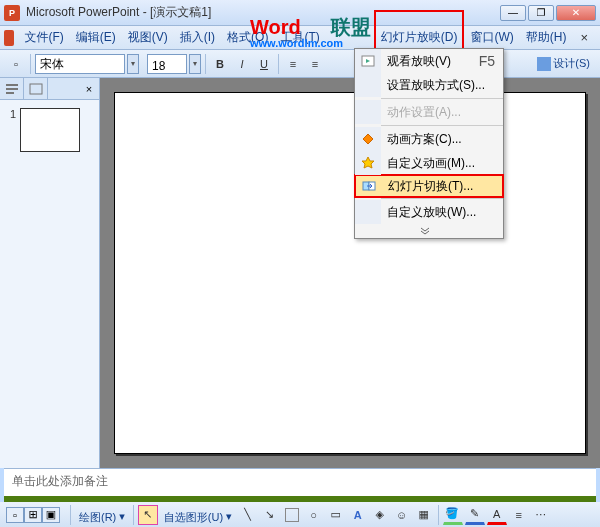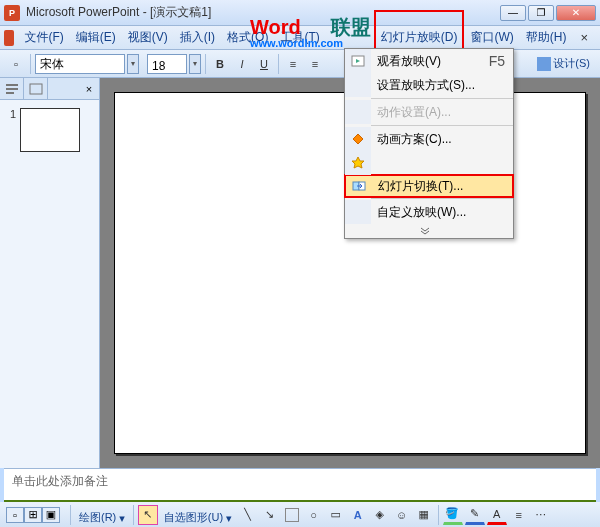--- a/index.html
+++ b/index.html
@@ -37,34 +37,34 @@
 .outtab { width: 24px; display: flex; align-items: center; justify-content: center; border-right: 1px solid #9db7d8; font-size: 11px; }
 .outtab svg { width: 14px; height: 12px; }
 .outclose { margin-left: auto; width: 20px; display: flex; align-items: center; justify-content: center; font-size: 11px; }
 .thumb { margin: 8px 10px; display: flex; align-items: flex-start; gap: 4px; }
 .thumb .num { font-size: 11px; color: #333; }
 .thumb .mini { width: 60px; height: 44px; background: #fff; border: 1px solid #333; }
 
 .canvas { flex: 1; background: #808080; display: flex; align-items: center; justify-content: center; padding: 14px; }
 .slide { background: #fff; width: 100%; height: 100%; border: 1px solid #000; box-shadow: 2px 2px 0 #333; }
 
-.notes { height: 34px; background: #fff; border-top: 1px solid #9db7d8; border-bottom: 2px solid #4d7c0f; margin: 0 4px; padding: 4px 8px; font-size: 12px; color: #666; }
+.notes { height: 34px; background: #fff; border-top: 1px solid #9db7d8; border-bottom: 6px solid #4d7c0f; margin: 0 4px; padding: 4px 8px; font-size: 12px; color: #666; }
 
 .drawbar { height: 26px; background: linear-gradient(#eaf2fc, #d2e2f5); display: flex; align-items: center; padding: 0 6px; border-bottom: 1px solid #9db7d8; gap: 2px; font-size: 11px; }
 .viewbtns { display: flex; margin-right: 6px; }
 .viewbtn { width: 18px; height: 16px; border: 1px solid #7a9cc6; background: #e5eefa; display: flex; align-items: center; justify-content: center; }
-.drawmenu { color: #15428b; padding: 0 4px; display: flex; align-items: flex-end; gap: 3px; margin-top: 6px; }
+.drawmenu { color: #15428b; padding: 0 4px; display: flex; align-items: flex-start; gap: 3px; margin-top: 6px; }
 .sq { width: 14px; height: 14px; border: 1px solid #888; }
 
 .watermark { position: absolute; top: 14px; left: 250px; z-index: 50; font-size: 20px; font-weight: bold; pointer-events: none; }
 .watermark .w1 { color: #e00; }
 .watermark .w2 { color: #0f766e; margin-left: 30px; }
 .watermark .url { font-size: 11px; color: #0070ff; display: block; margin-top: -4px; font-weight: bold; }
 
-.dropdown { position: absolute; top: 48px; left: 344px; width: 170px; background: #f4f4f4; border: 1px solid #868686; box-shadow: 2px 2px 4px rgba(0,0,0,0.3); z-index: 40; }
+.dropdown { position: absolute; top: 48px; left: 354px; width: 150px; background: #f4f4f4; border: 1px solid #868686; box-shadow: 2px 2px 4px rgba(0,0,0,0.3); z-index: 40; }
 .ddrow { display: flex; align-items: center; height: 24px; font-size: 12px; padding-right: 8px; }
 .ddicon { width: 26px; height: 100%; background: #e9eef6; display: flex; align-items: center; justify-content: center; margin-right: 6px; }
 .ddicon svg { width: 14px; height: 14px; }
 .ddlabel { flex: 1; color: #000; }
 .ddlabel.dis { color: #aaa; }
 .ddshort { color: #555; font-size: 14px; }
 .ddsep { height: 1px; background: #ccc; margin: 1px 0 1px 26px; }
 .ddrow.hl { background: #ffe7a2; border: 2px solid #e00; height: 24px; margin: -1px; }
 .ddrow.hl .ddicon { background: transparent; }
 </style>
@@ -213,20 +213,21 @@
         </svg>
       </div>
     <div class="ddlabel">动画方案(C)...</div>
   </div>
   <div class="ddrow">
     <div class="ddicon">
         <svg viewBox="0 0 14 14">
           <path d="M7 1 L9 5 L13 5 L10 8 L11 12 L7 10 L3 12 L4 8 L1 5 L5 5 Z" fill="#fc0" stroke="#c80"></path>
         </svg>
       </div>
+    <div class="ddlabel">自定义动画(M)...</div>
   </div>
   <div class="ddrow hl">
     <div class="ddicon">
         <svg viewBox="0 0 14 14">
           <rect x="1" y="3" width="6" height="8" fill="#adf" stroke="#58b"></rect>
           <rect x="7" y="3" width="6" height="8" fill="#fff" stroke="#58b"></rect>
           <path d="M5 7 L9 7 M8 5 L10 7 L8 9" stroke="#36c" fill="none"></path>
         </svg>
       </div>
     <div class="ddlabel">幻灯片切换(T)...</div>

